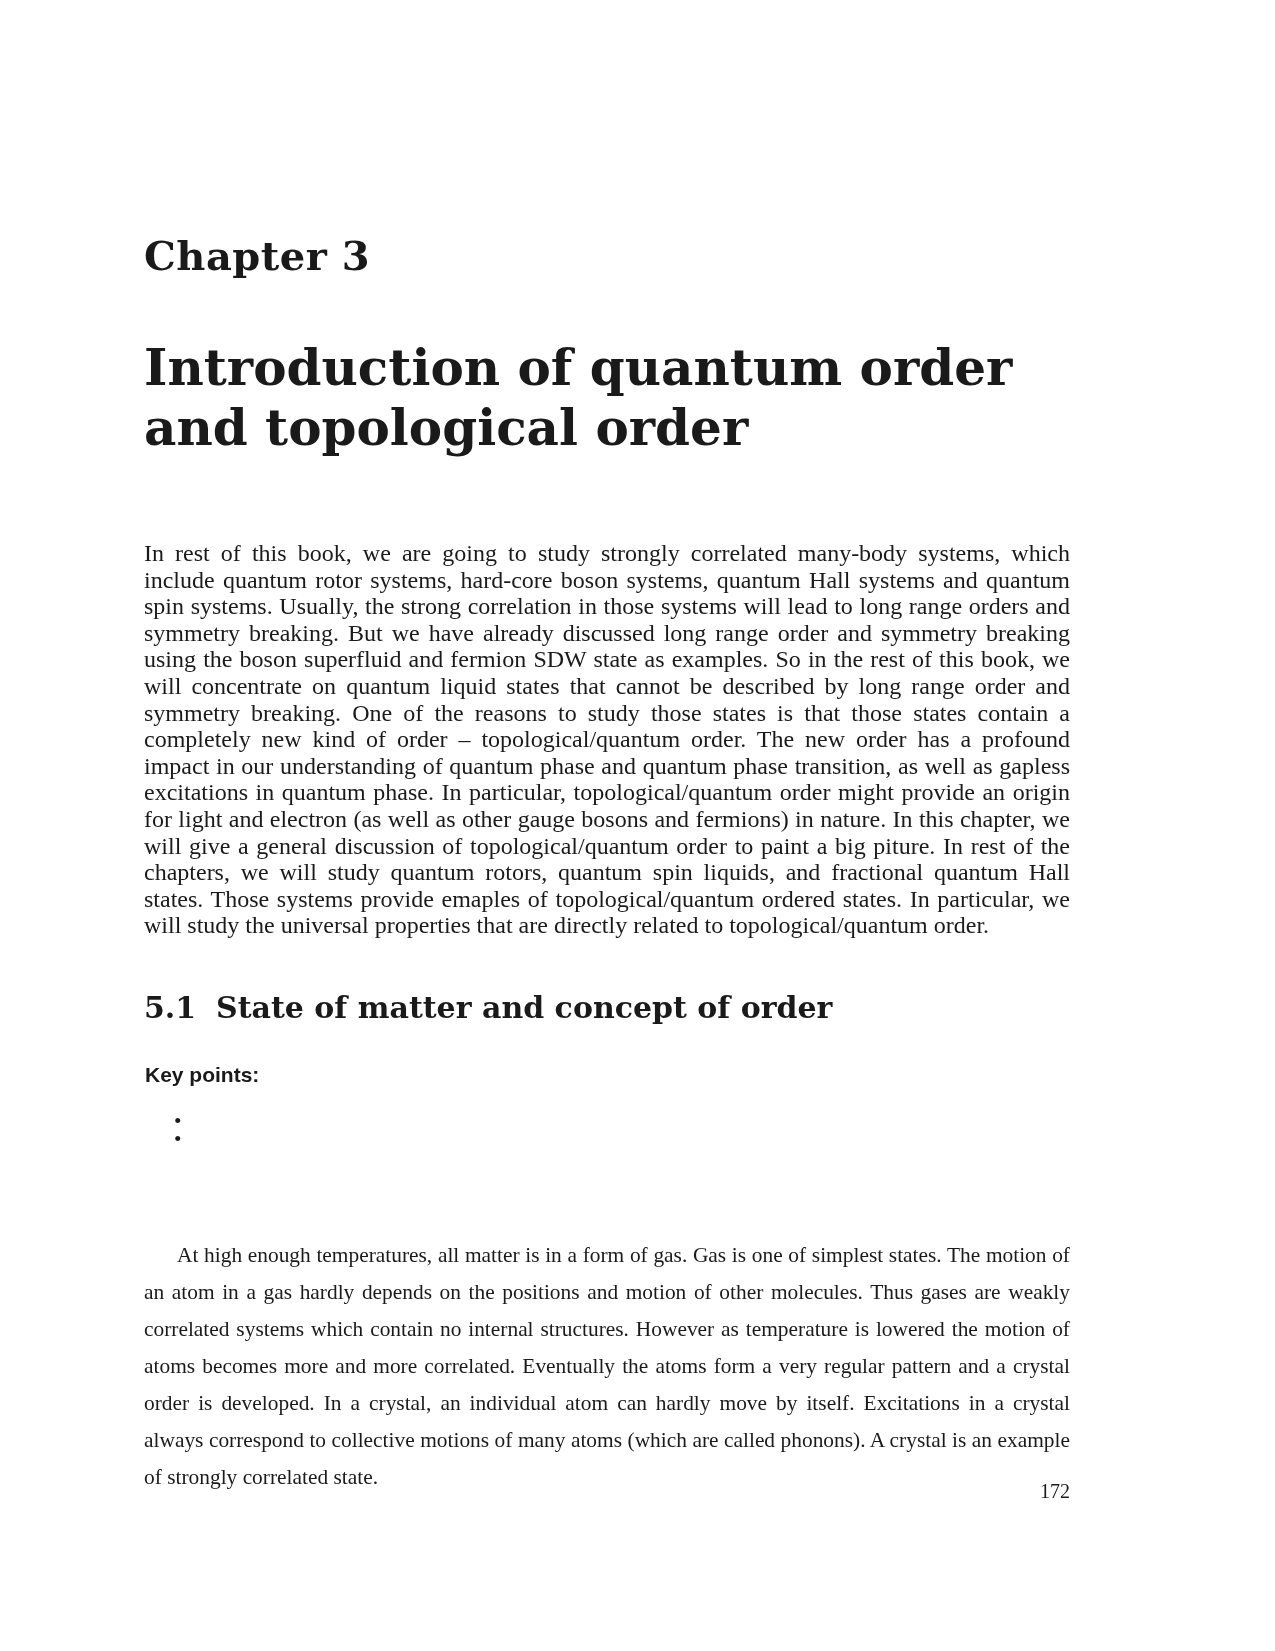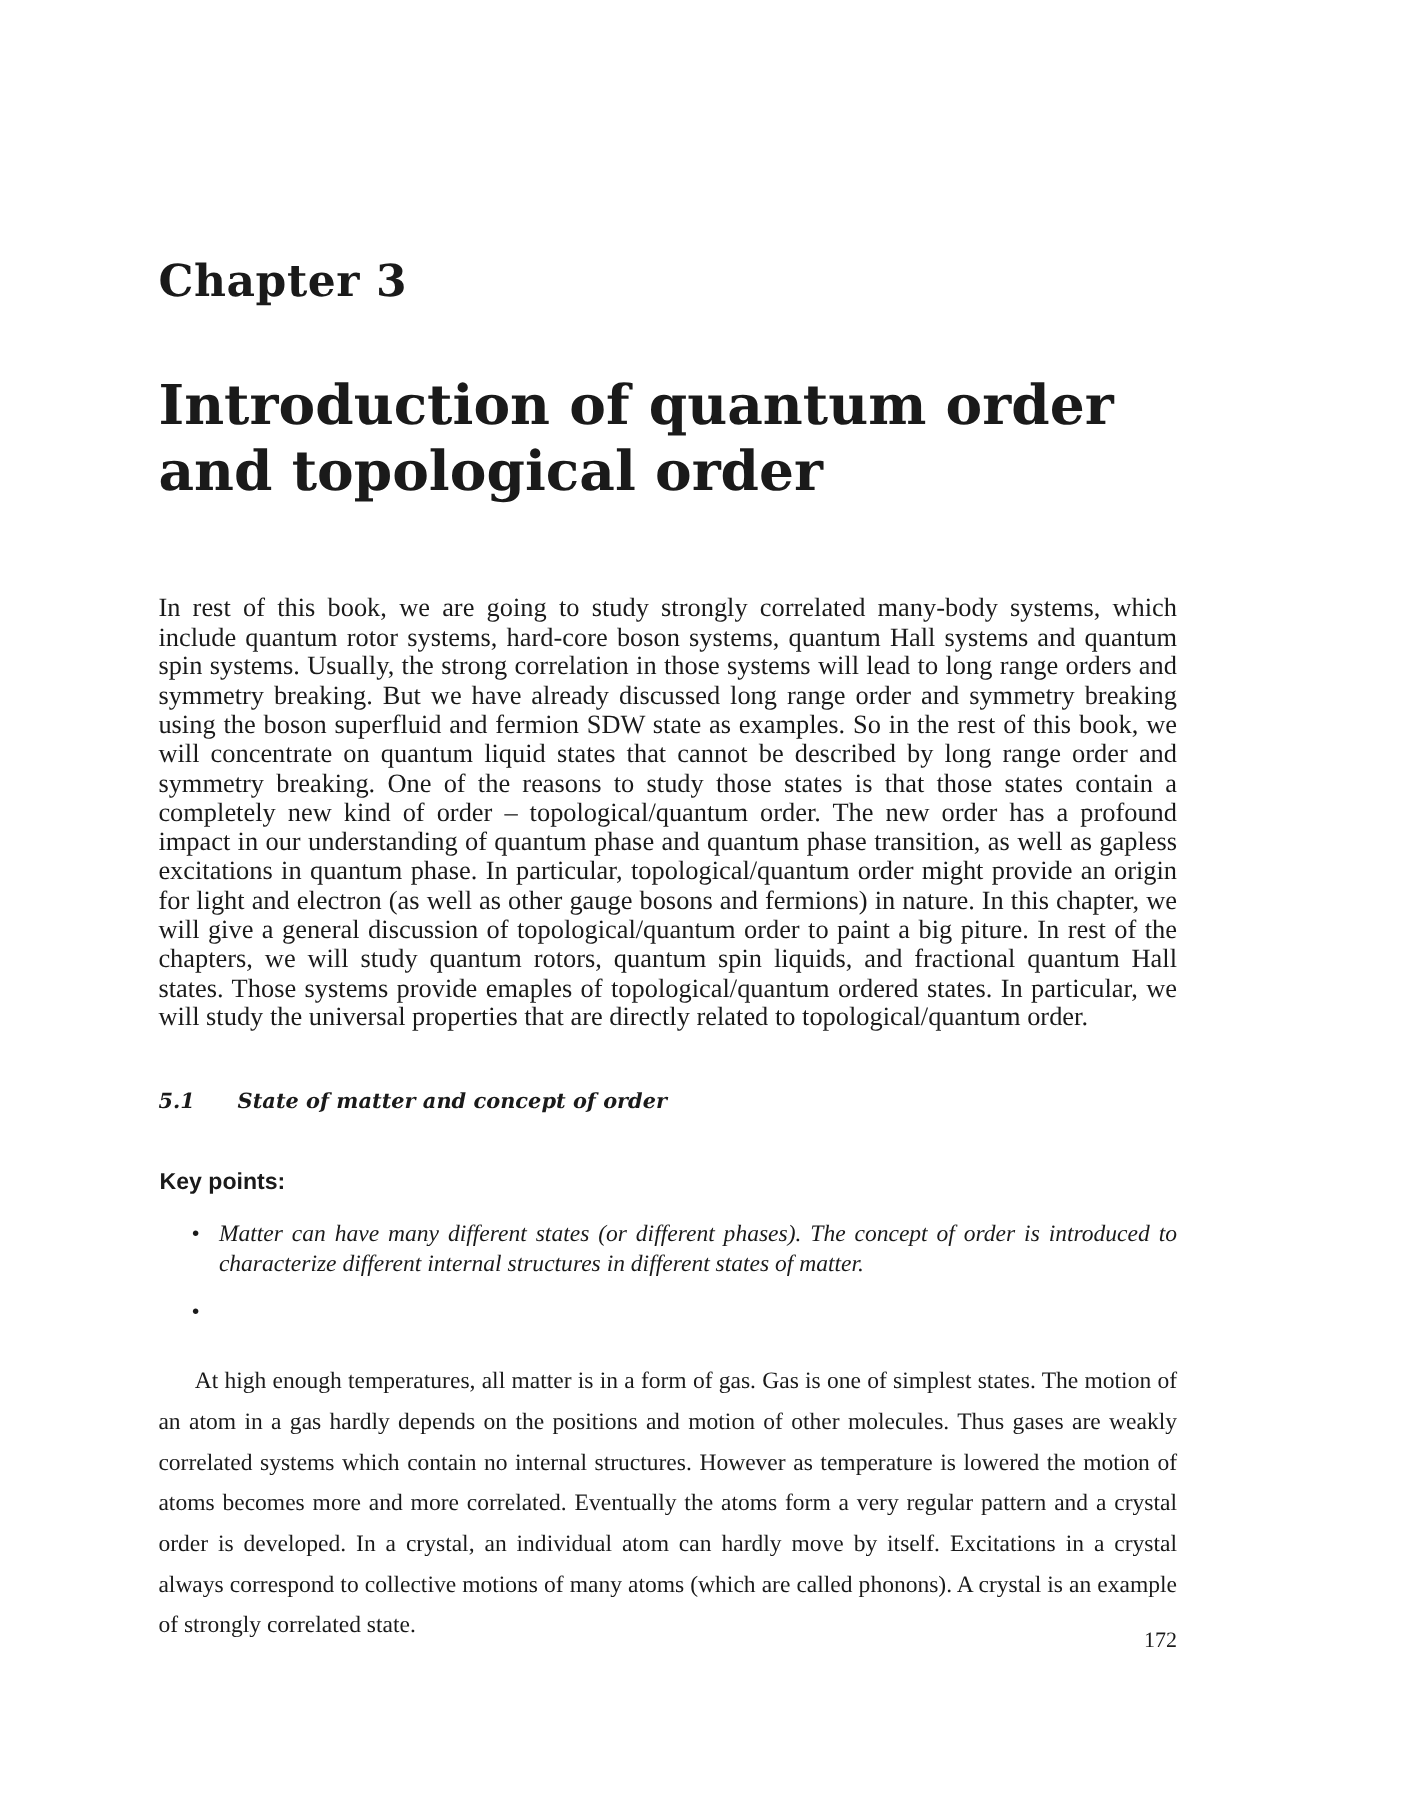--- a/index.html
+++ b/index.html
@@ -48,24 +48,23 @@
       font-family: "Liberation Serif", serif;
       font-size: 24px;
       line-height: 26.6px;
       text-align: justify;
       margin: 0;
     }
     .section-heading {
       position: absolute;
       top: 990px;
       left: 0;
-      font-size: 19px;
+      font-size: 30px;
       font-weight: bold;
       margin: 0;
-      font-style: italic;
     }
     .section-heading .num {
       display: inline-block;
       width: 72px;
     }
     .keypoints-label {
       position: absolute;
       top: 1062px;
       left: 0;
       font-family: Liberation Sans, sans-serif;
@@ -132,21 +131,20 @@
 
   <h3 class="section-heading">
     <span class="num">5.1</span><span>State of matter and concept of order</span>
   </h3>
 
   <p class="keypoints-label">Key points:</p>
 
   <ul class="keypoints">
     <li>
       <span class="bullet">•</span>
-      <span>Matter can have many different states (or different phases). The concept of order is introduced to characterize different internal structures in different states of matter.</span>
     </li>
     <li>
       <span class="bullet">•</span>
     </li>
   </ul>
 
   <p class="body-para">At high enough temperatures, all matter is in a form of gas. Gas is one of simplest states. The motion of an atom in a gas hardly depends on the positions and motion of other molecules. Thus gases are weakly correlated systems which contain no internal structures. However as temperature is lowered the motion of atoms becomes more and more correlated. Eventually the atoms form a very regular pattern and a crystal order is developed. In a crystal, an individual atom can hardly move by itself. Excitations in a crystal always correspond to collective motions of many atoms (which are called phonons). A crystal is an example of strongly correlated state.</p>
 
   <p class="page-number">172</p>
 </div>

